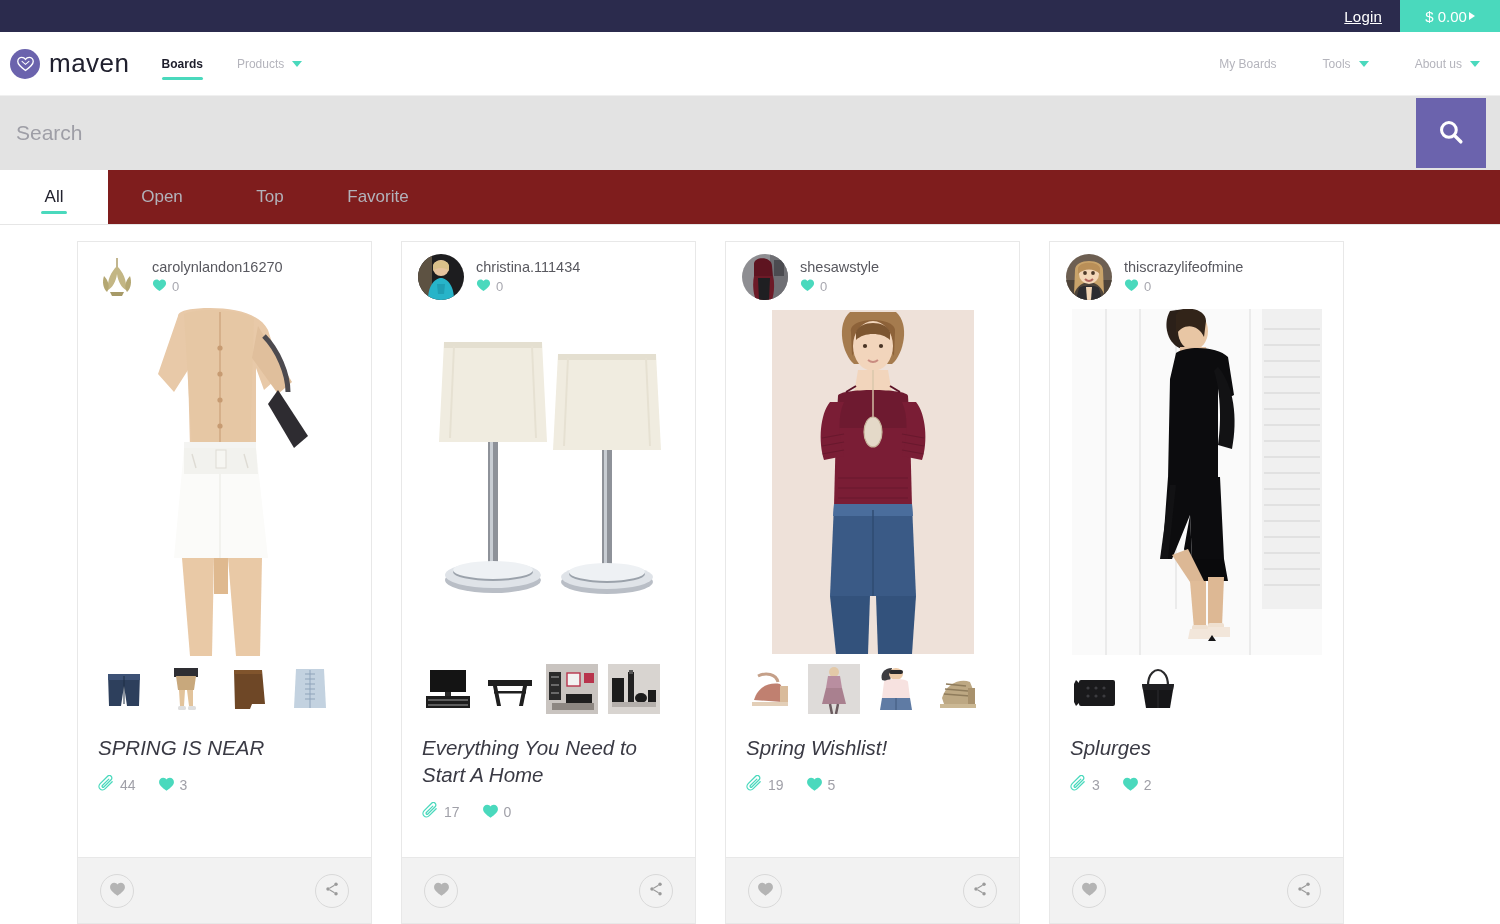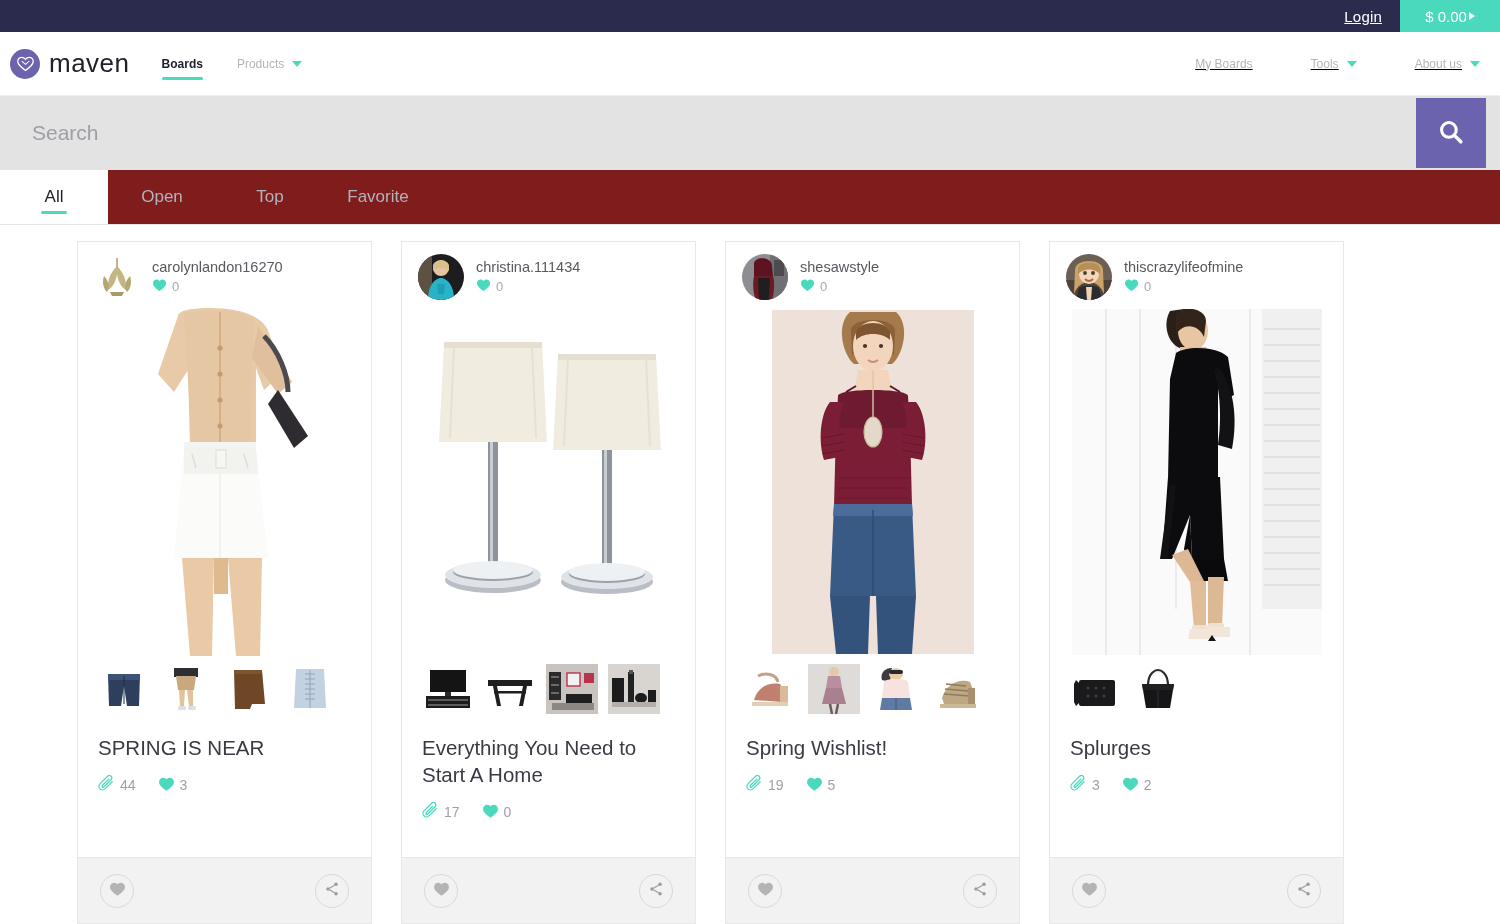--- a/index.html
+++ b/index.html
@@ -77,21 +77,21 @@
     align-items: center;
     justify-content: center;
   }
   .brand-name {
     font-size: 26px;
     color: #20202e;
     letter-spacing: .5px;
     font-weight: 400;
   }
   .nav-left { display: flex; align-items: center; gap: 34px; height: 100%; }
-  .nav-right { display: flex; align-items: flex-start; gap: 58px; margin-left: auto; text-decoration: underline; }
+  .nav-right { display: flex; align-items: flex-start; gap: 46px; margin-left: auto; }
   .nav-item {
     font-size: 12px;
     color: #b4b4bc;
     display: flex;
     align-items: center;
     gap: 8px;
     height: 64px;
     line-height: 64px;
     cursor: pointer;
     position: relative;
@@ -120,21 +120,21 @@
     display: flex;
     align-items: stretch;
   }
   .search-input {
     flex: 1;
     border: none;
     outline: none;
     background: transparent;
     font-size: 21px;
     color: #6c6c74;
-    padding: 0 32px;
+    padding: 0 16px;
     font-family: "Liberation Sans", sans-serif;
   }
   .search-input::placeholder { color: #9e9ea6; }
   .search-btn {
     width: 70px;
     background: #6b63ad;
     border: none;
     cursor: pointer;
     display: flex;
     align-items: center;
@@ -253,20 +253,21 @@
   .card-body {
     padding: 14px 18px 10px 20px;
     flex: 1;
   }
   .board-title {
     font-size: 20.5px;
     color: #3a3a44;
     line-height: 1.32;
     margin-bottom: 14px;
     font-weight: 400;
+    font-style: italic;
   }
   .board-stats {
     display: flex;
     align-items: center;
     gap: 22px;
   }
   .stat {
     display: flex;
     align-items: center;
     gap: 5px;

